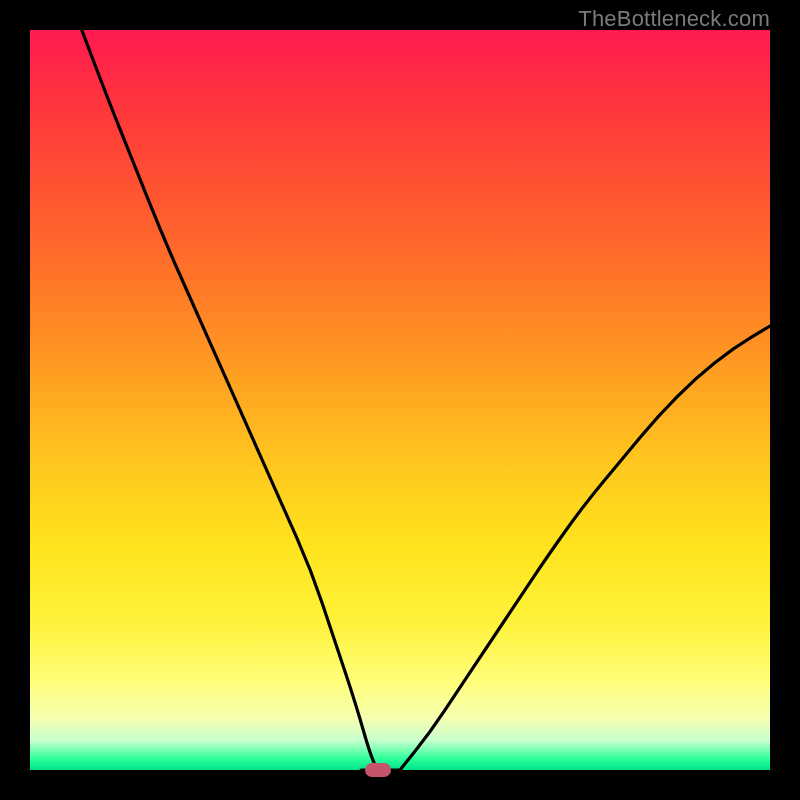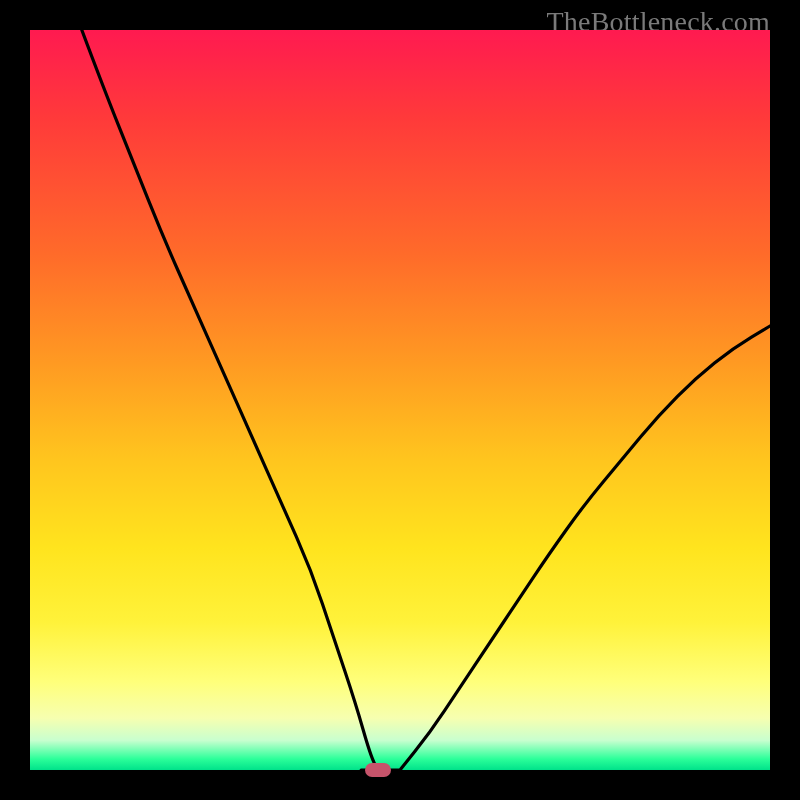--- a/index.html
+++ b/index.html
@@ -39,24 +39,23 @@
       #c8ffcf 96%,
       #2cff9a 98.5%,
       #00e28a 100%
     );
   }
   .watermark {
     position: absolute;
     top: 6px;
     right: 30px;
     color: #7a7a7a;
-    font-size: 28px;
+    font-size: 22px;
     letter-spacing: 0.2px;
     user-select: none;
-    font-family: Liberation Serif, serif;
   }
   svg.curve {
     position: absolute;
     left: 0; top: 0;
     width: 740px;
     height: 740px;
   }
   .marker {
     position: absolute;
     width: 26px;

